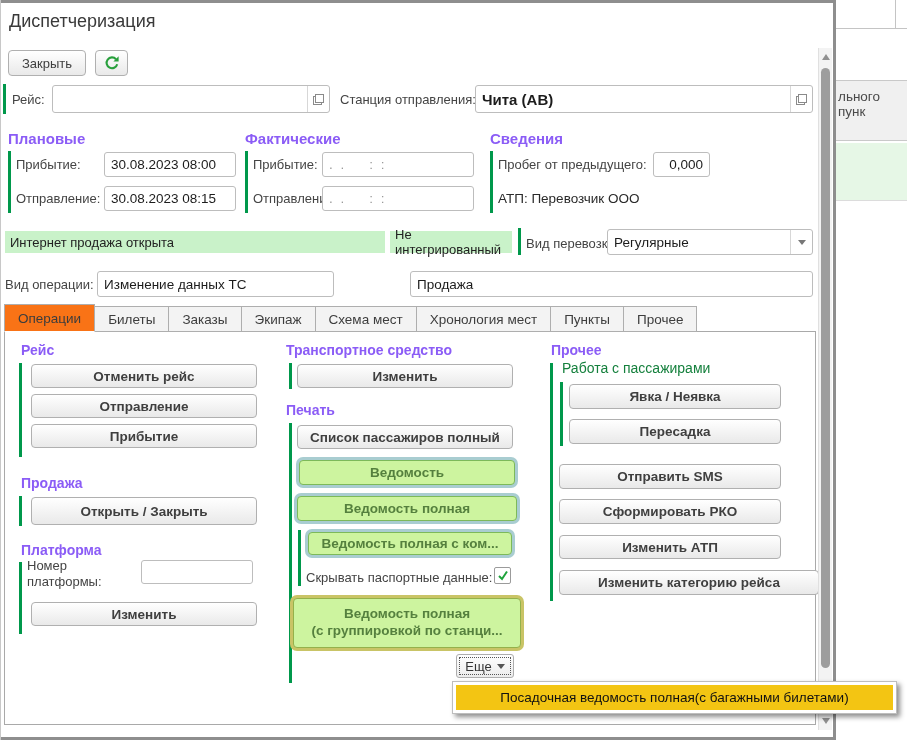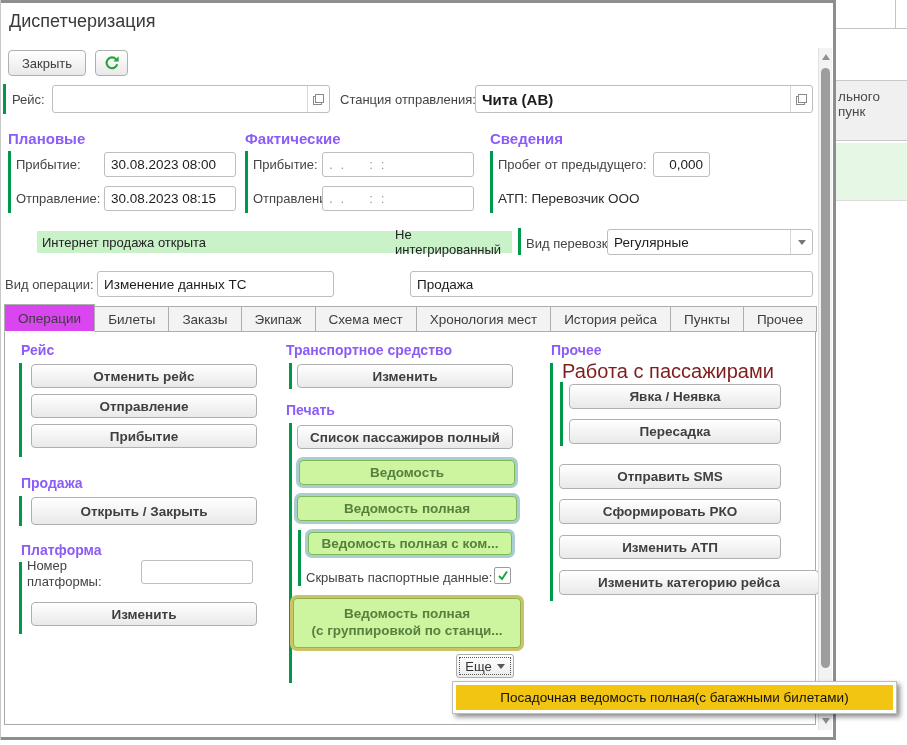--- a/index.html
+++ b/index.html
@@ -25,41 +25,41 @@
   .btn { position:absolute; display:flex; align-items:center; justify-content:center;
          background:linear-gradient(#ffffff,#e9e9e9); border:1px solid #b0b0b0; border-radius:4px;
          font-weight:bold; font-size:13.5px; color:#3f3f3f; cursor:pointer; }
   .btn-plain { font-weight:normal; font-size:13px; }
   .btn-green { background:#cdf49f; border:1px solid #7db95a; color:#55803e; box-shadow:0 0 0 3px #a9cdd1; }
   .btn-olive { background:#cdf49f; border:1px solid #94b14b; color:#55803e; box-shadow:0 0 0 3px #c9c466; flex-direction:column; line-height:1.25; }
 
   .gbar { position:absolute; width:3px; background:#00984b; }
   .heading { position:absolute; font-weight:bold; color:#8b5cf6; font-size:14px; }
   .heading-lg { font-size:15px; }
-  .sub-heading { position:absolute; font-size:20px; color:#7f1d1d;text-align:center; }
+  .sub-heading { position:absolute; font-size:14px; color:#15803d;text-align:center; }
   .lbl { position:absolute; font-size:13px; color:#444; }
   .txt { position:absolute; font-size:13.5px; color:#2a2a2a; }
 
   .input { position:absolute; border:1px solid #bdbdbd; border-radius:3px; background:#fff;
            font-size:13.5px; color:#1c1c1c; display:flex; align-items:center; padding:0 6px; }
   .value-bold { font-weight:bold; font-size:15px; }
   .date-ph { white-space:pre; color:#9a9a9a; letter-spacing:2px; }
   .chooser { position:absolute; right:0; top:0; bottom:0; width:22px; display:flex; align-items:center; justify-content:center; border-left:1px solid #d7d7d7; cursor:pointer; }
   .num-right { justify-content:flex-end; }
 
   .status-box { position:absolute; height:22px; background:#c9f2c9; font-size:13px; color:#222; display:flex; align-items:center; padding:0 5px; }
 
   .combo-arrow { position:absolute; right:0; top:0; bottom:0; width:22px; display:flex; align-items:center; justify-content:center; border-left:1px solid #d7d7d7; cursor:pointer; }
   .tri-down { width:0; height:0; border-left:4px solid transparent; border-right:4px solid transparent; border-top:5px solid #777; }
 
   
   .tabs { position:absolute; left:4px; top:304px; height:28px; display:flex; align-items:flex-end; z-index:3; }
   .tab { height:26px; padding:0 13px; display:flex; align-items:center; background:#f3f3f3;
          border:1px solid #aeaeae; margin-right:-1px; font-size:13.5px; color:#3d3d3d; cursor:pointer; }
-  .tab.active { height:28px; background:#d946ef; border-bottom:1px solid #fff; font-weight:normal; z-index:4; }
+  .tab.active { height:28px; background:#f97316; border-bottom:1px solid #fff; font-weight:normal; z-index:4; }
 
   .panel { position:absolute; left:4px; top:331px; width:812px; height:394px; border:1px solid #a9a9a9; background:#fff; }
 
   .checkbox { position:absolute; width:17px; height:17px; border:1px solid #9b9b9b; border-radius:2px; background:#fff; display:flex; align-items:center; justify-content:center; cursor:pointer; }
 
   
   .more-btn { position:absolute; left:451px; top:322px; width:58px; height:24px; display:flex; align-items:center; justify-content:center;
               background:linear-gradient(#fff,#ececec); border:1px solid #adadad; border-radius:3px;
               outline:1px dotted #555; outline-offset:-4px; font-size:13px; color:#333; cursor:pointer; }
   .more-menu { position:absolute; left:452px; top:681px; width:445px; height:33px; background:#fff;
@@ -149,21 +149,21 @@
       </div>
 
     <div class="heading heading-lg" style="left:490px; top:130px;">Сведения</div>
     <div class="gbar" style="left:490px; top:151px; height:62px;"></div>
     <div class="lbl" style="left:498px; top:157px;">Пробег от предыдущего:</div>
     <div class="input num-right" style="left:653px; top:152px; width:57px; height:25px;">
         <span>0,000</span>
       </div>
     <div class="txt" style="left:498px; top:191px;">АТП: Перевозчик ООО</div>
 
-    <div class="status-box" style="left:5px; top:231px; width:380px;margin-left:32px;">
+    <div class="status-box" style="left:5px; top:231px; width:380px;">
         <span>Интернет продажа открыта</span>
       </div>
     <div class="status-box" style="left:390px; top:231px; width:122px;">
         <span>Не интегрированный</span>
       </div>
     <div class="gbar" style="left:518px; top:228px; height:27px;"></div>
     <div class="lbl" style="left:526px; top:236px;">Вид перевозки:</div>
     <div class="input" style="left:607px; top:229px; width:206px; height:26px;">
       <span>Регулярные</span>
       <span class="combo-arrow">
@@ -193,23 +193,20 @@
       <div class="tab">
           <span>Экипаж</span>
         </div>
       <div class="tab">
           <span>Схема мест</span>
         </div>
       <div class="tab">
           <span>Хронология мест</span>
         </div>
       <div class="tab">
-          <span>История рейса</span>
-        </div>
-      <div class="tab">
           <span>Пункты</span>
         </div>
       <div class="tab">
           <span>Прочее</span>
         </div>
     </div>
 
     <div class="panel">
 
       <div class="heading" style="left:16px; top:10px;">Рейс</div>

